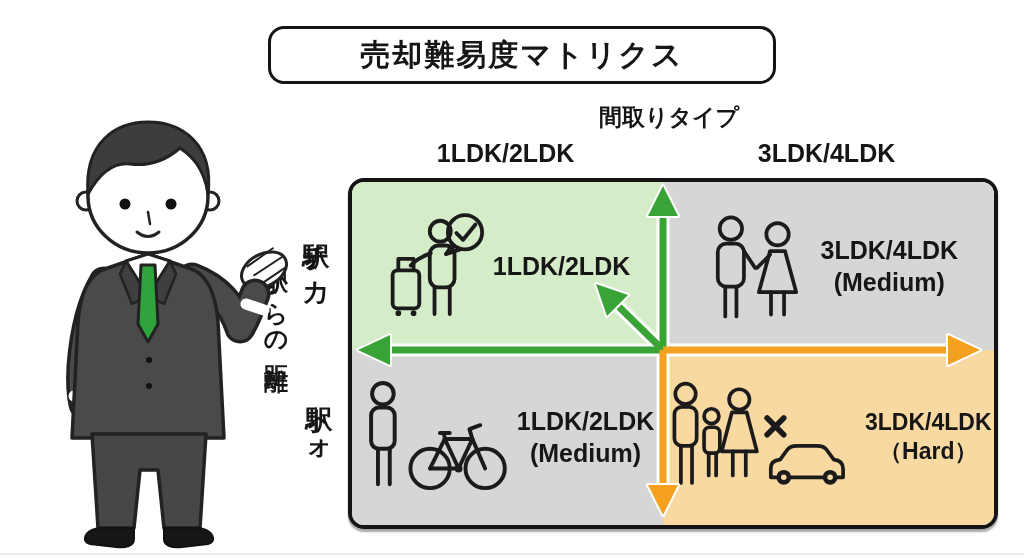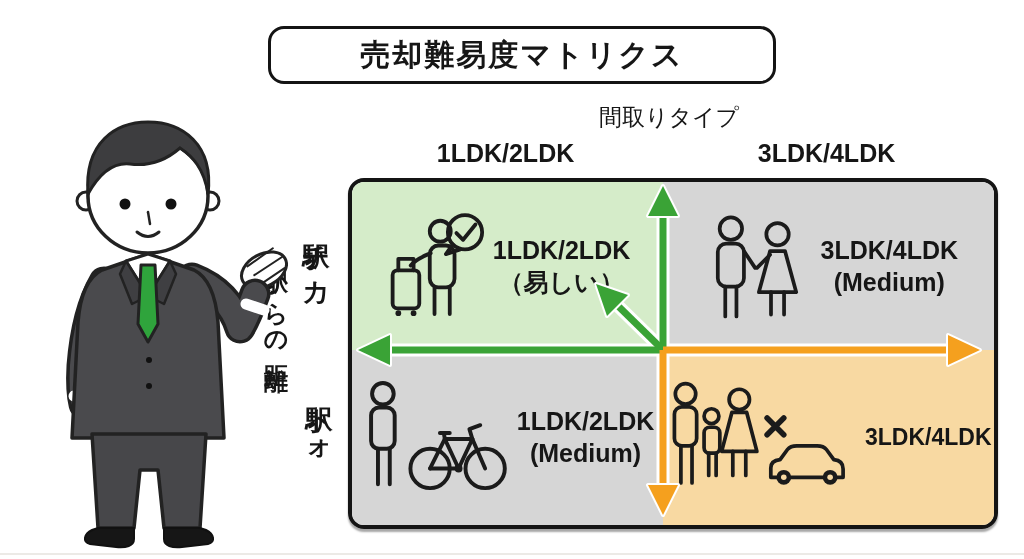--- a/index.html
+++ b/index.html
@@ -7,21 +7,21 @@
     width:1024px;height:559px;position:relative;overflow:hidden;background:#ffffff;
     font-family:"Liberation Sans","DejaVu Sans",sans-serif;color:#161616;
   }
   .abs{position:absolute;}
   .title-box{
     left:268px;top:26px;width:502px;height:52px;
     border:3px solid #141414;border-radius:16px;background:#fff;
     display:flex;align-items:center;justify-content:center;
     font-size:30px;font-weight:bold;letter-spacing:2px;
   }
-  .x-axis-title{left:348px;top:102px;width:642px;text-align:center;font-size:23px;font-weight:normal;}
+  .x-axis-title{left:348px;top:102px;width:642px;text-align:center;font-size:23px;font-weight:bold;}
   .col-label{top:139px;font-size:25px;font-weight:bold;text-align:center;}
   .col-label.left{left:348px;width:315px;}
   .col-label.right{left:663px;width:327px;}
   .v-text{writing-mode:vertical-rl;text-orientation:upright;font-weight:bold;line-height:1;}
   .y-axis-title{left:264px;top:252px;font-size:24px;letter-spacing:3px;}
   .row-label-top{left:302px;top:223px;font-size:27px;letter-spacing:4px;}
   .row-label-bottom{left:305px;top:386px;font-size:27px;letter-spacing:4px;}
   .matrix{
     left:348px;top:178px;width:642px;height:343px;
     border:4px solid #141414;border-radius:16px;overflow:hidden;
@@ -105,21 +105,20 @@
         <path d="M 48 44 C 38 48 31 52 27 57"></path>
         <circle cx="84" cy="22" r="18"></circle>
         <path d="M 71 35 L 64 45 L 79 40"></path>
         <path d="M 75 23 L 82 30 L 95 14"></path>
       </g>
       <circle cx="14" cy="107" r="3" fill="#1b1b1b"></circle>
       <circle cx="30" cy="107" r="3" fill="#1b1b1b"></circle>
     </svg>
     <div class="qtext">
       <div>1LDK/2LDK</div>
-      <div>（易しい）</div>
     </div>
   </div>
 
   <div class="quad q-tr">
     <svg width="112" height="114" viewBox="0 0 120 120">
       <g class="icon-stroke">
         <circle cx="32" cy="20" r="12"></circle>
         <rect x="18" y="36" width="28" height="46" rx="9"></rect>
         <path d="M 26 82 V 114 M 38 82 V 114"></path>
         <circle cx="82" cy="26" r="12"></circle>
@@ -170,20 +169,21 @@
         <path d="M 108 42 L 126 60 M 126 42 L 108 60" stroke-width="6"></path>
         <path d="M 112 106 L 112 96 Q 112 88 122 87 L 130 76 Q 133 72 140 72 L 162 72 Q 169 72 172 76 L 180 87 Q 190 88 190 97 L 190 106 Z"></path>
       </g>
       <circle cx="126" cy="106" r="8" fill="#1b1b1b"></circle>
         <circle cx="126" cy="106" r="3" fill="#f8d9a2"></circle>
       <circle cx="176" cy="106" r="8" fill="#1b1b1b"></circle>
         <circle cx="176" cy="106" r="3" fill="#f8d9a2"></circle>
     </svg>
     <div class="qtext">
       <div>3LDK/4LDK</div>
+      <div>（Hard）</div>
     </div>
   </div>
 </div>
 
 <svg class="abs axes-overlay" width="642" height="343" viewBox="0 0 642 343">
 
   <g stroke="#ffffff" stroke-width="13" stroke-linecap="round" fill="none">
     <path d="M 315 172 L 315 34"></path>
     <path d="M 315 172 L 40 172"></path>
     <path d="M 315 172 L 600 172"></path>

